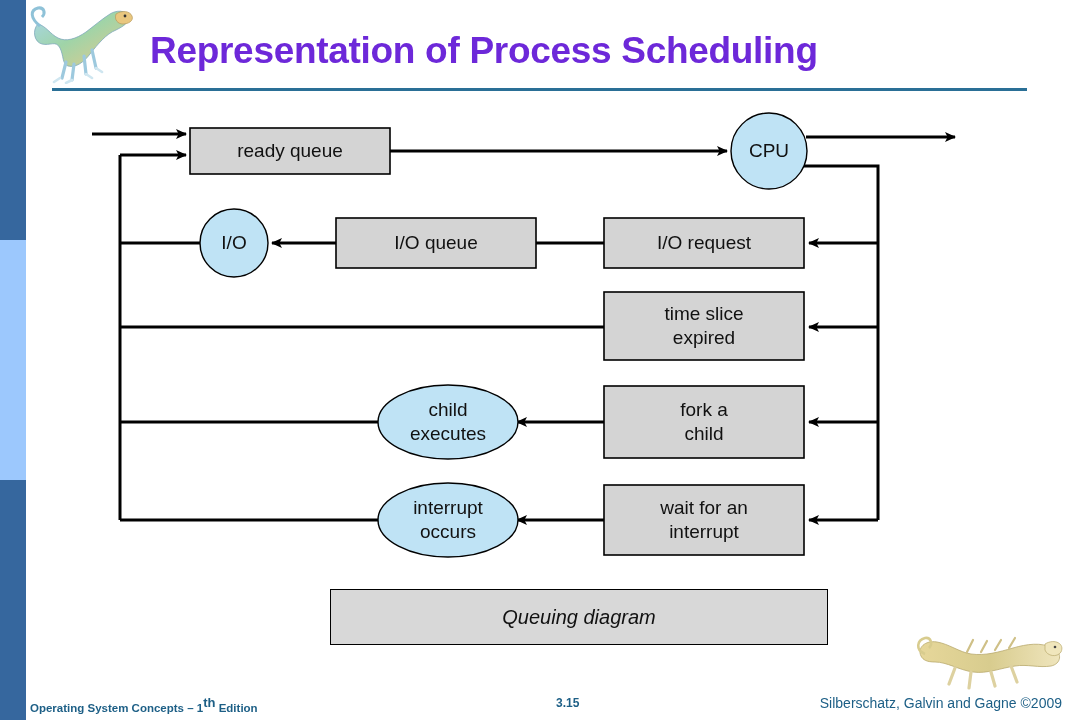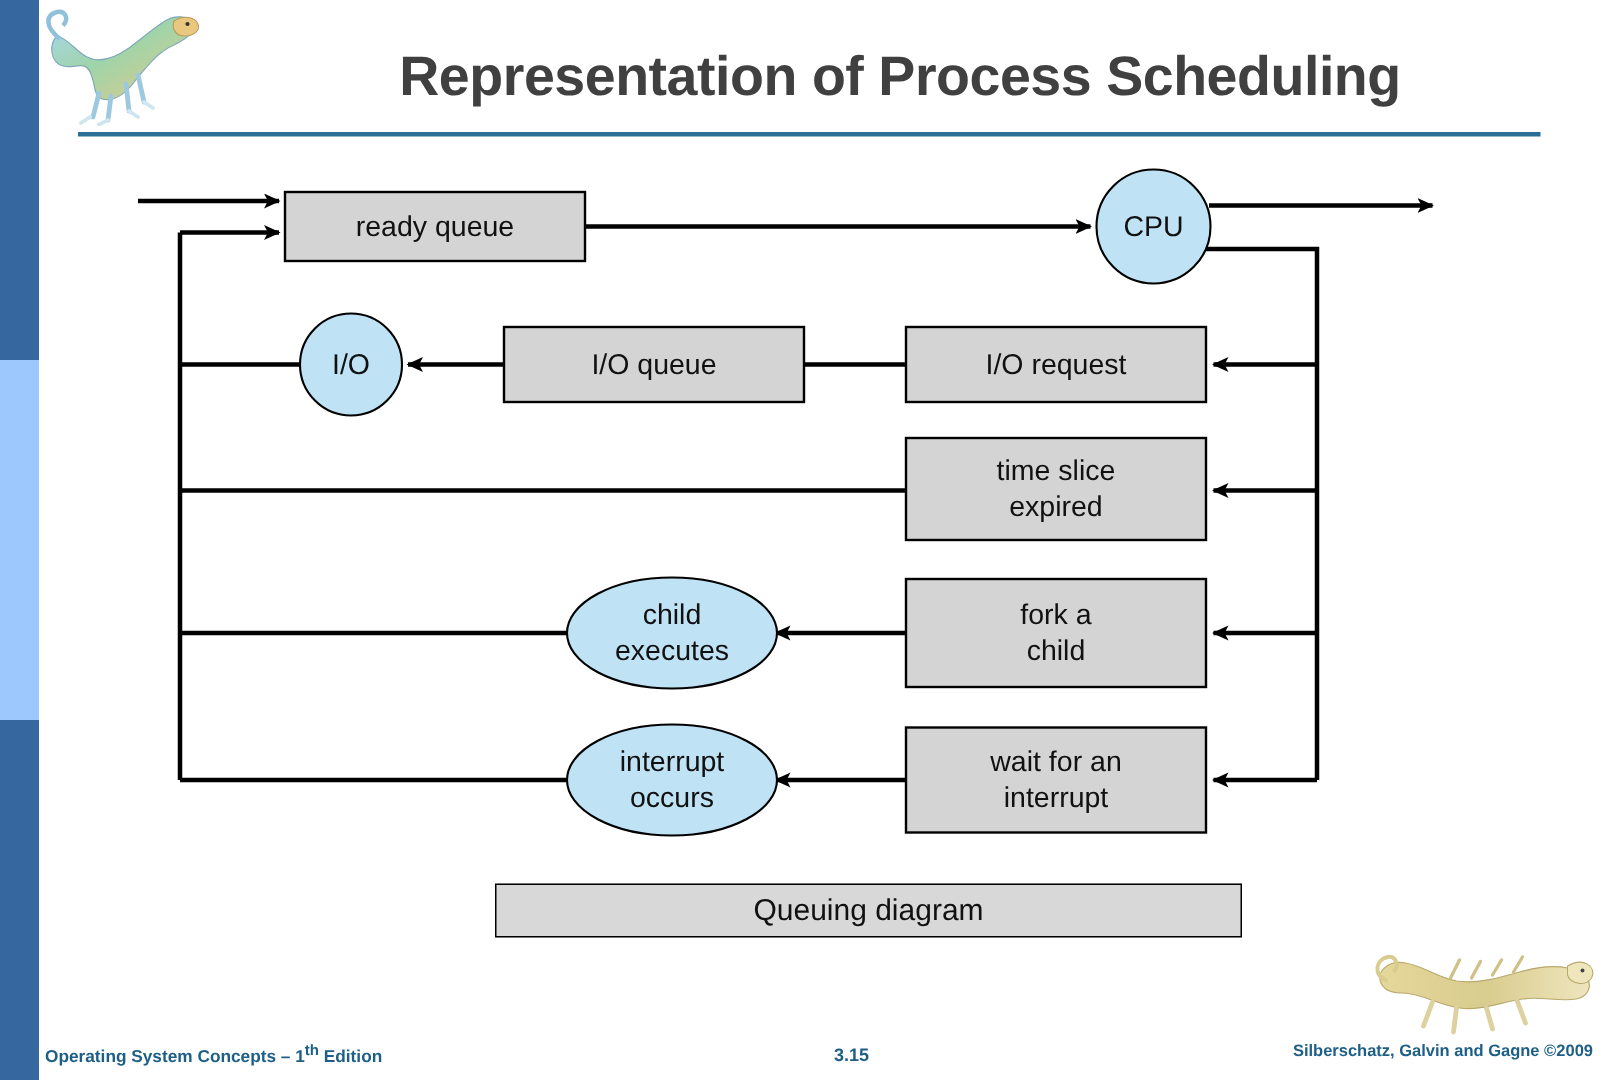--- a/index.html
+++ b/index.html
@@ -11,61 +11,61 @@
   
   .sidebar{position:absolute;left:0;top:0;width:26px;height:720px;}
   .band{position:absolute;left:0;width:26px;}
   .band-top{top:0;height:240px;background:#36679e;}
   .band-mid{top:240px;height:240px;background:#9cc8fd;}
   .band-bot{top:480px;height:240px;background:#36679e;}
 
   
   .title{
     position:absolute;left:150px;top:30px;width:900px;
-    font-size:37px;font-weight:bold;color:#404040;
-    letter-spacing:-0.3px;text-align:center;white-space:nowrap;
+    font-size:37px;font-weight:bold;color:#6d28d9;
+    letter-spacing:-0.3px;white-space:nowrap;
   }
   .title-rule{
     position:absolute;left:52px;top:88px;width:975px;height:3px;
     background:#2a6f96;
   }
 
   
   .dino-tl{position:absolute;left:28px;top:4px;width:110px;height:80px;}
   .dino-br{position:absolute;left:915px;top:622px;width:150px;height:70px;}
 
   
   #diagram{position:absolute;left:0;top:0;width:1080px;height:720px;}
   .node-label{
     font-family:"Liberation Sans","DejaVu Sans",sans-serif;
     font-size:19px;fill:#111111;text-anchor:middle;
     dominant-baseline:middle;
   }
 
   
   .caption{
-    position:absolute;left:330px;top:589px;width:498px;height:36px;
+    position:absolute;left:330px;top:589px;width:498px;height:56px;
     background:#d8d8d8;border:1.5px solid #000000;
     display:flex;align-items:center;justify-content:center;
-    font-size:20px;color:#111111;box-sizing:border-box;
+    font-size:20px;color:#111111;box-sizing:border-box;font-style:italic;
   }
 
   
   .footer-left{
     position:absolute;left:30px;top:695px;
     font-size:11.5px;font-weight:bold;color:#1d5f86;white-space:nowrap;
   }
-  .footer-left sup{font-size:10px;vertical-align:super;text-align:right;}
+  .footer-left sup{font-size:13px;vertical-align:super;text-align:right;}
   .footer-center{
     position:absolute;left:513px;top:696px;
     font-size:12px;font-weight:bold;color:#1d5f86;margin-left:43px;
   }
   .footer-right{
     position:absolute;right:18px;top:695px;
-    font-size:11px;font-weight:bold;color:#1d5f86;white-space:nowrap;
+    font-size:14px;font-weight:normal;color:#1d5f86;white-space:nowrap;
   }
 </style>
 </head>
 <body>
 
 <div class="sidebar">
   <div class="band band-top"></div>
   <div class="band band-mid"></div>
   <div class="band band-bot"></div>
 </div>

